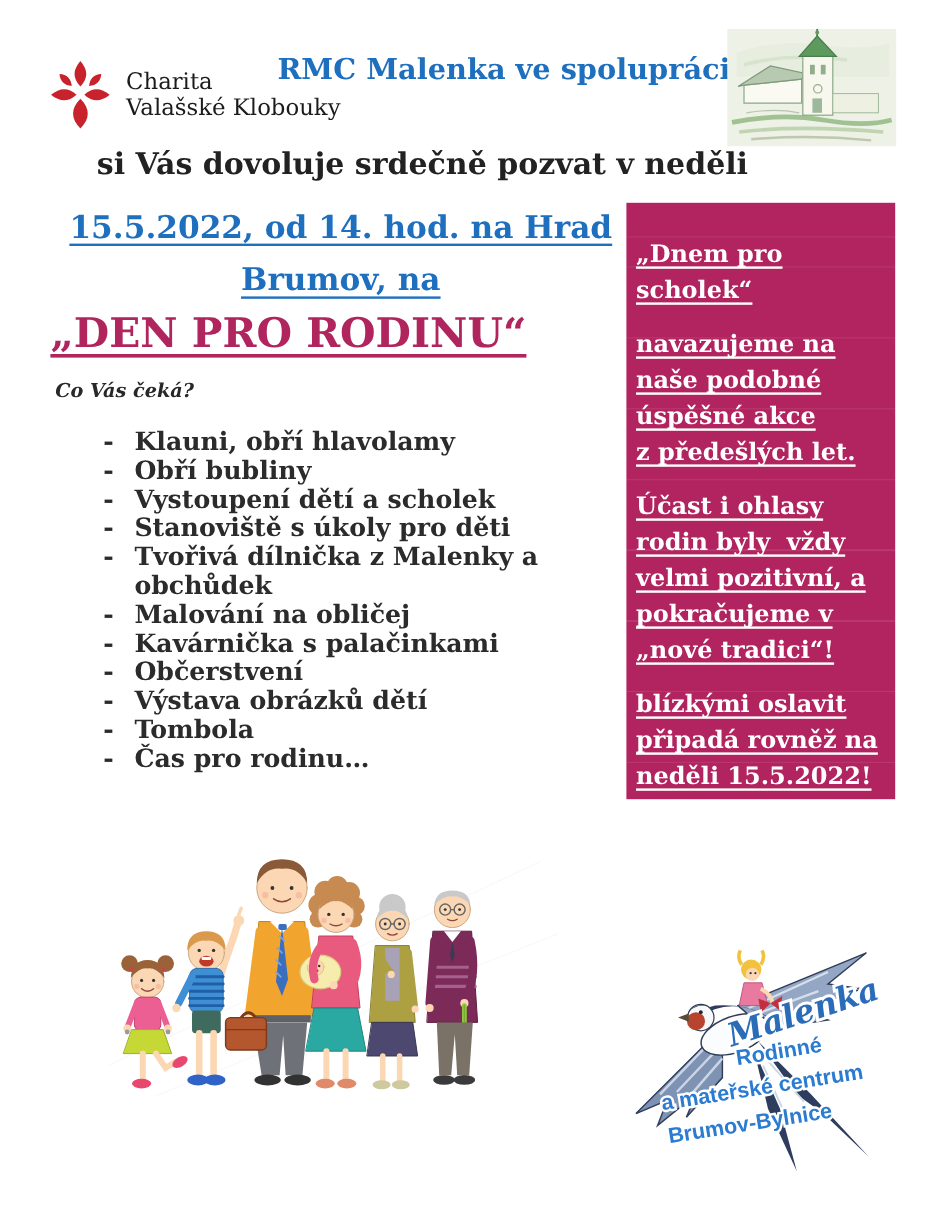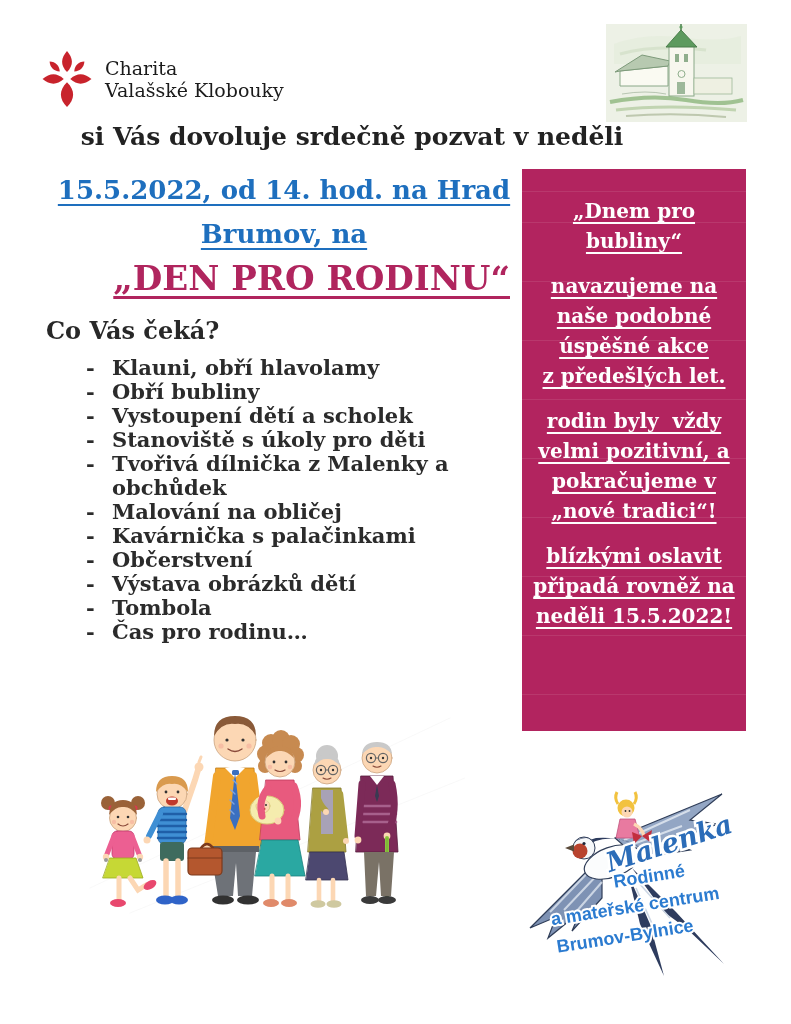--- a/index.html
+++ b/index.html
@@ -14,36 +14,36 @@
   .charita-text{font-size:19px;line-height:1.18;color:#1b1b1b;}
   .main-title{left:215px;top:40px;width:410px;text-align:center;color:#1e6fbe;
     font-weight:700;font-size:24px;line-height:36px;}
   .church{left:606px;top:24px;width:141px;height:98px;}
   .invite{left:0;top:122px;width:704px;text-align:center;font-weight:700;font-size:25px;color:#222;}
 
   
   .date-heading{left:50px;top:168px;width:468px;text-align:center;color:#1e6fbe;
     font-weight:700;font-size:26px;line-height:44px;}
   .date-heading .u{ text-decoration:underline;text-decoration-thickness:2px;text-underline-offset:5px;}
-  .event-title{left:42px;top:253px;width:468px;text-align:right;color:#b0255e;
+  .event-title{left:42px;top:253px;width:468px;text-align:left;color:#b0255e;
     font-weight:700;font-size:34px;line-height:50px;}
   .event-title span{text-decoration:underline;text-decoration-thickness:3px;text-underline-offset:6px;}
-  .section-heading{left:46px;top:316px;font-weight:700;font-size:24px;color:#282828;}
+  .section-heading{left:46px;top:316px;font-weight:700;font-size:16px;color:#282828;font-style:italic;}
   .what-list{left:86px;top:356px;width:416px;list-style:none;margin:0;padding:0;
     font-weight:700;font-size:21px;line-height:24px;color:#2b2b2b;}
   .what-list li{display:flex;}
   .what-list .dash{width:26px;flex:0 0 26px;}
   .family{left:70px;top:688px;width:395px;height:230px;}
 
   
-  .pink-box{left:522px;top:169px;width:224px;height:562px;box-sizing:border-box;
+  .pink-box{left:522px;top:169px;width:224px;height:497px;box-sizing:border-box;
     background-color:#b2245f;
     background-image:repeating-linear-gradient(to bottom, rgba(255,255,255,0.09) 0 1px, transparent 1px 59px);
     background-position:0 53px;
-    color:#fff;text-align:center;padding-top:27px;font-weight:700;font-size:20px;}
+    color:#fff;padding-top:27px;font-weight:700;font-size:20px;}
   .pink-box .para{margin:0 8px 15px 8px;}
   .pink-box .line{display:block;line-height:30px;white-space:pre;
     text-decoration:underline;text-decoration-thickness:2px;text-underline-offset:4px;}
   .malenka{left:520px;top:778px;width:230px;height:215px;}
 </style>
 </head>
 <body>
 
 <div class="page">
 
@@ -58,20 +58,21 @@
         <path d="M25.6,6.4 C25.4,9.6 23.4,11.7 20,11.9 C20.2,8.6 22.2,6.6 25.6,6.4 Z"></path>
       </g>
     </svg>
     <div class="charita-text">
       <div>Charita</div>
       <div>Valašské Klobouky</div>
     </div>
   </div>
 
   <div class="abs main-title">
+    <div>RMC Malenka ve spolupráci</div>
   </div>
 
   <svg class="abs church" viewBox="0 0 141 98">
     <rect x="0" y="0" width="141" height="98" fill="#edf1e6"></rect>
     <path d="M8,20 Q40,8 80,14 Q115,18 135,12 L135,40 L8,40 Z" fill="#e4ecdc" opacity="0.7"></path>
     <path d="M14,30 Q50,20 100,26" stroke="#d3e0c8" stroke-width="3" fill="none" opacity="0.8"></path>
 
     <polygon points="14,62 14,47 62,42 62,62" fill="#fafaf2" stroke="#8aa888" stroke-width="1"></polygon>
     <polygon points="9,48 36,31 64,37 62,42 14,47" fill="#b7c9b0" stroke="#7d9a7a" stroke-width="1"></polygon>
 
@@ -317,29 +318,30 @@
         <path d="M294,164 L324,164 L321,208 L311,208 L309,174 L306,208 L296,208 Z" fill="#7a7266"></path>
         <ellipse cx="300" cy="212" rx="9" ry="4" fill="#3a3a3a"></ellipse>
           <ellipse cx="317" cy="212" rx="9" ry="4" fill="#3a3a3a"></ellipse>
       </g>
     </g>
   </svg>
 
   <div class="abs pink-box">
     <div class="para">
       <span class="line">„Dnem pro</span>
-      <span class="line">bubliny“</span>
+      <span class="line">scholek“</span>
     </div>
     <div class="para">
       <span class="line">navazujeme na</span>
       <span class="line">naše podobné</span>
       <span class="line">úspěšné akce</span>
       <span class="line">z předešlých let.</span>
     </div>
     <div class="para">
+      <span class="line">Účast i ohlasy</span>
       <span class="line">rodin byly  vždy</span>
       <span class="line">velmi pozitivní, a</span>
       <span class="line">pokračujeme v</span>
       <span class="line">„nové tradici“!</span>
     </div>
     <div class="para">
       <span class="line">blízkými oslavit</span>
       <span class="line">připadá rovněž na</span>
       <span class="line">neděli 15.5.2022!</span>
     </div>

